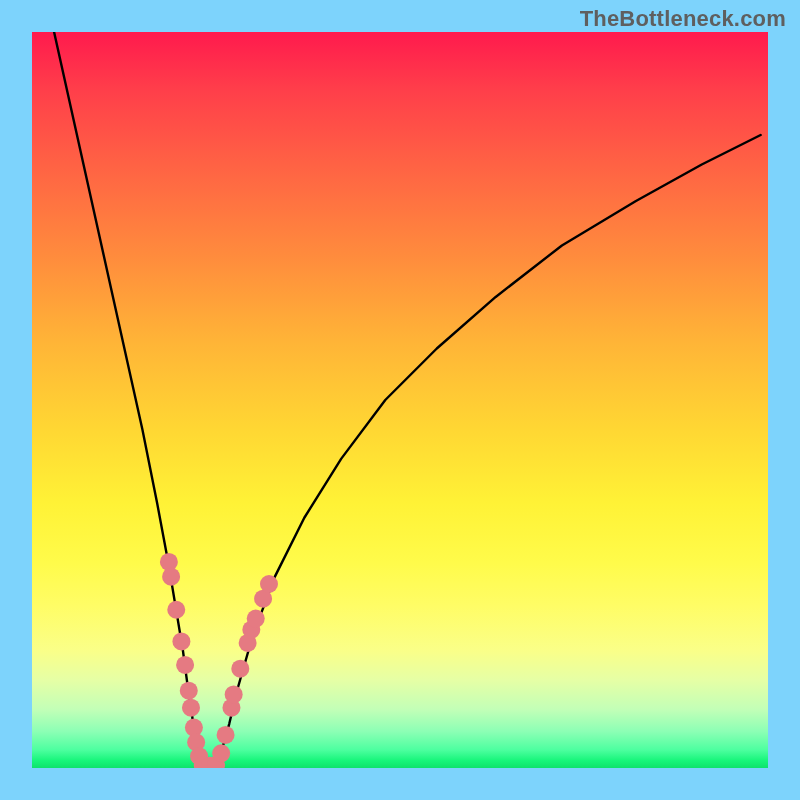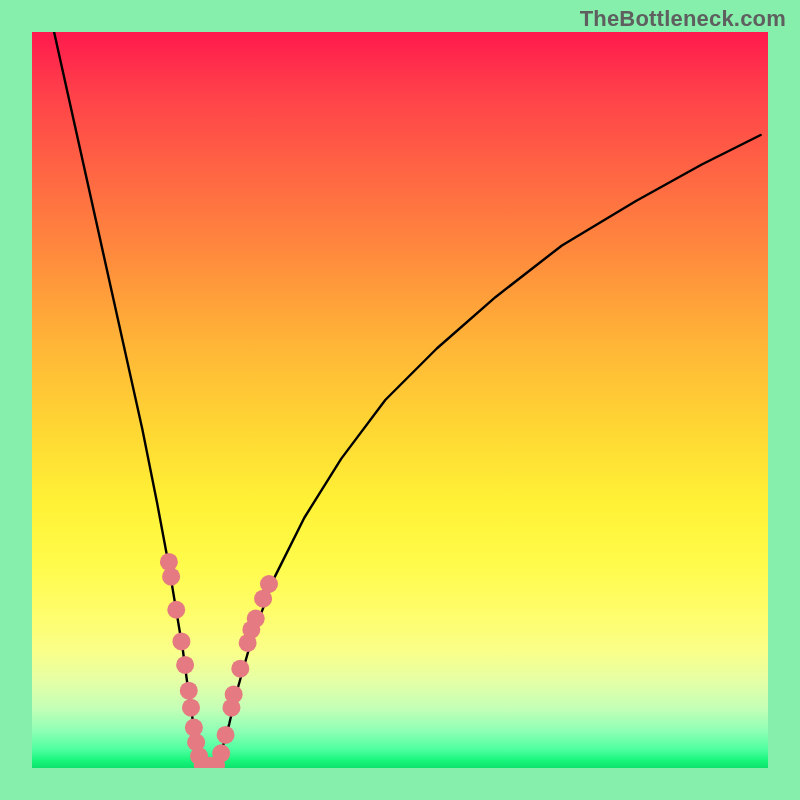--- a/index.html
+++ b/index.html
@@ -7,21 +7,21 @@
     padding: 0;
     width: 800px;
     height: 800px;
     overflow: hidden;
     background: #000;
     font-family: Arial, Helvetica, sans-serif;
   }
   .frame {
     position: absolute;
     inset: 0;
-    background: #86efac;
+    background: #7dd3fc;
   }
   .plot {
     position: absolute;
     left: 32px;
     top: 32px;
     width: 736px;
     height: 736px;
     overflow: hidden;
   }
   .gradient {

